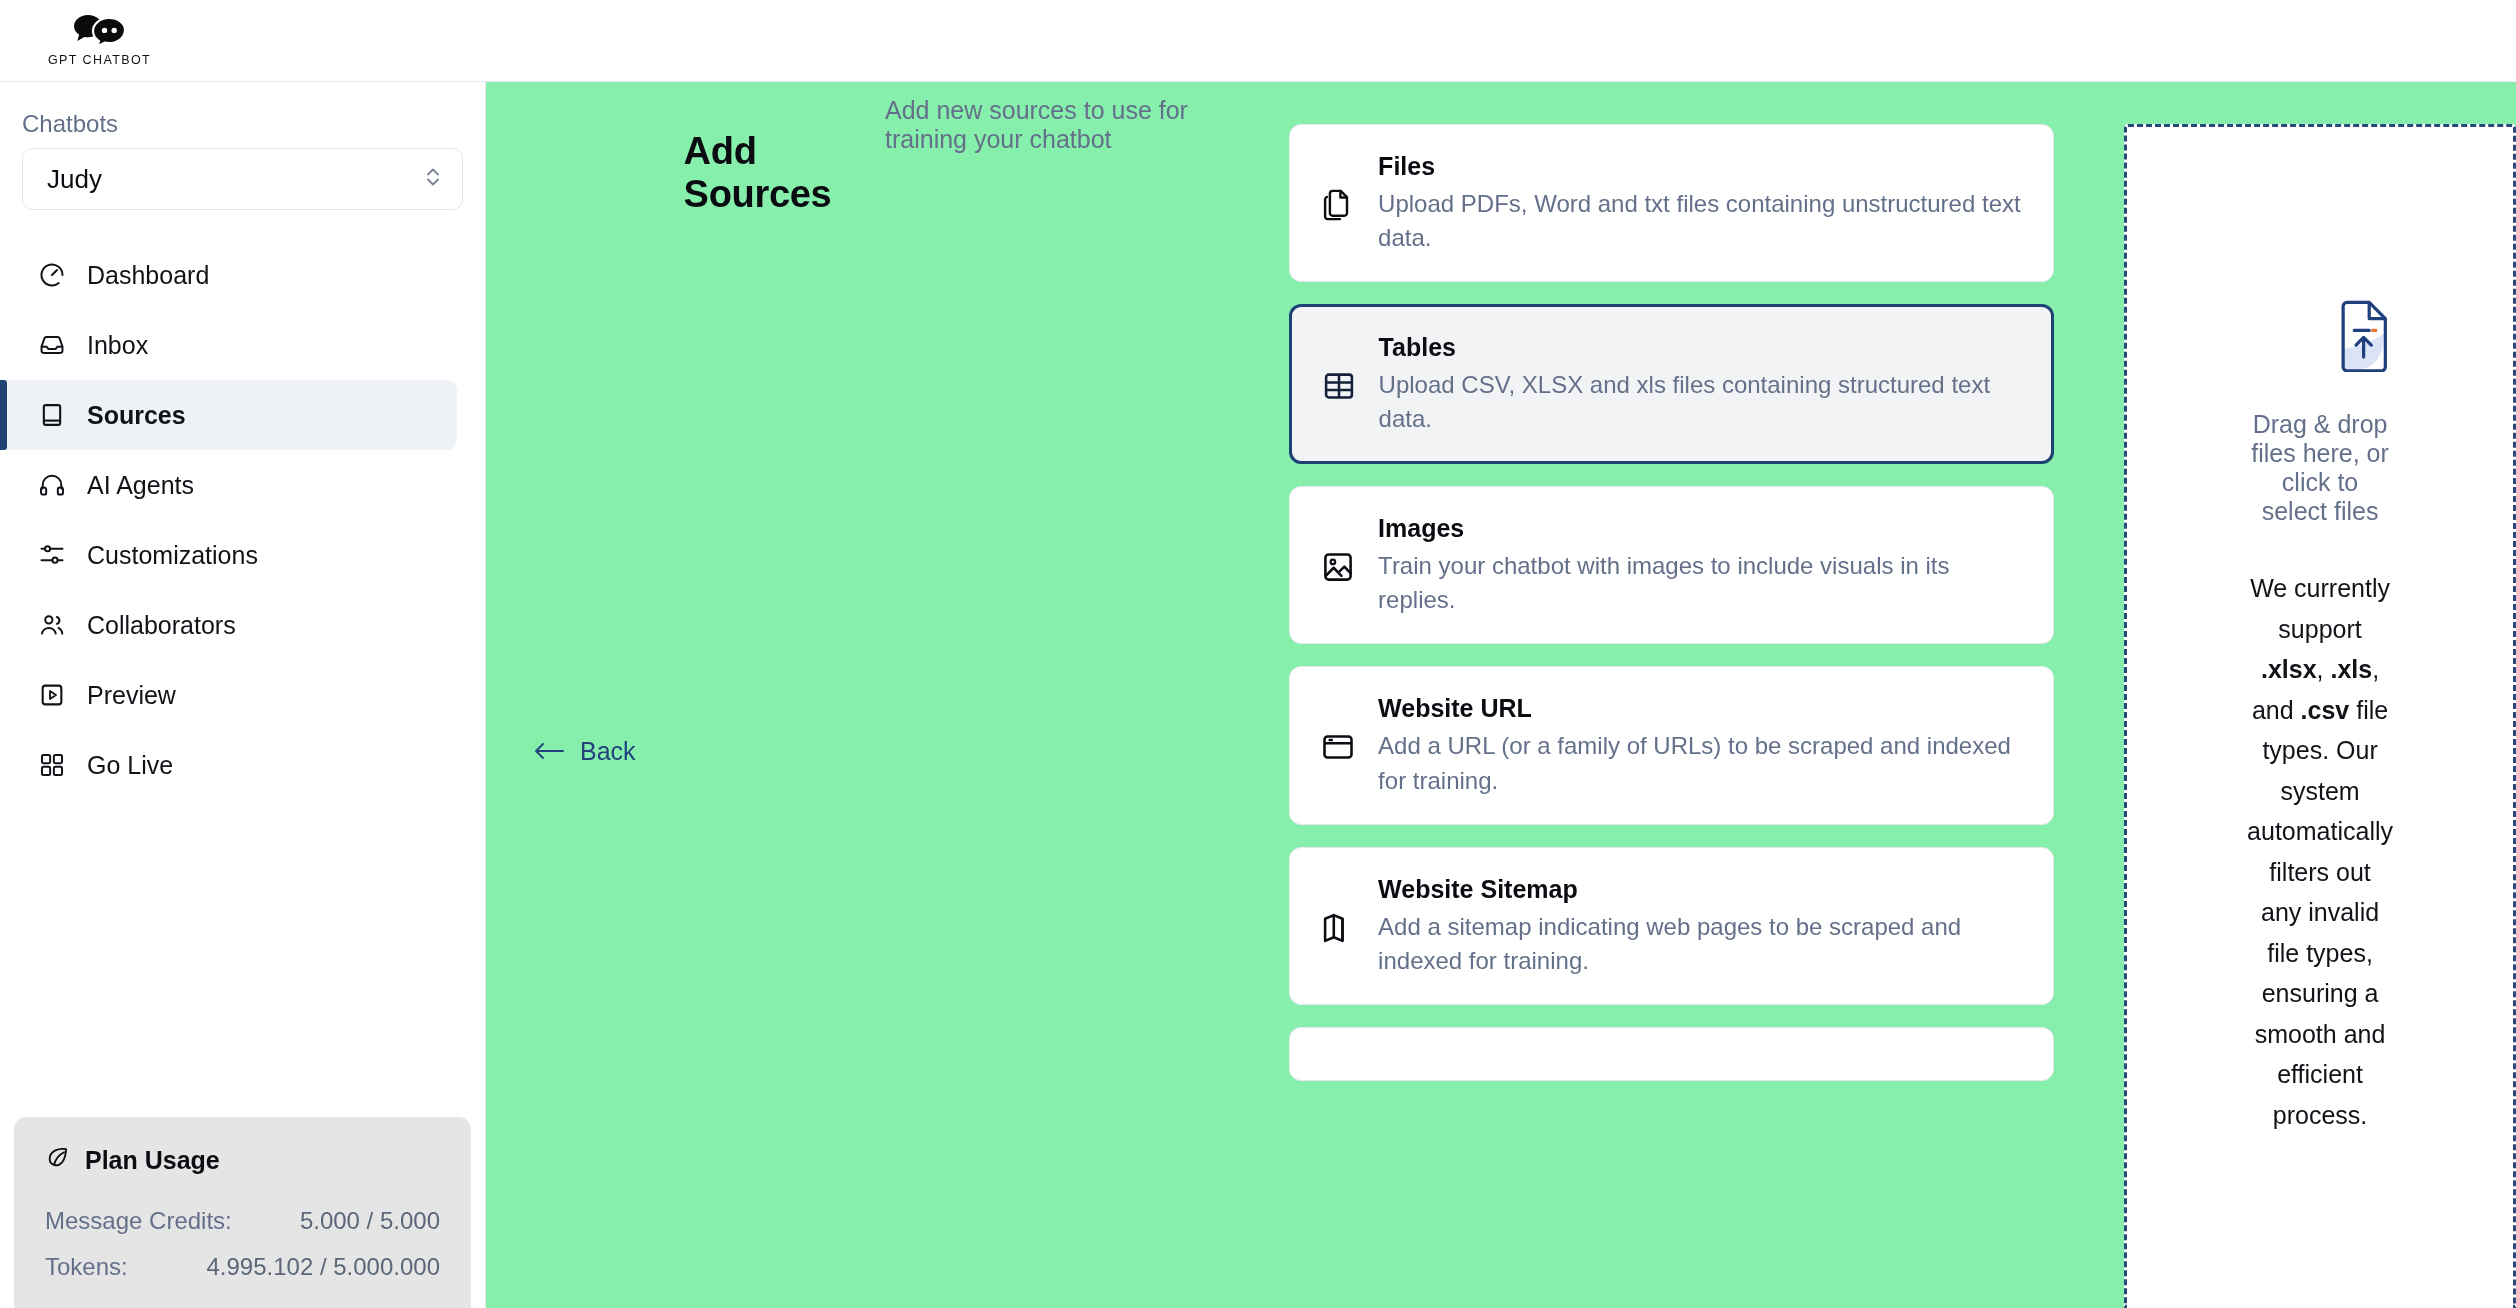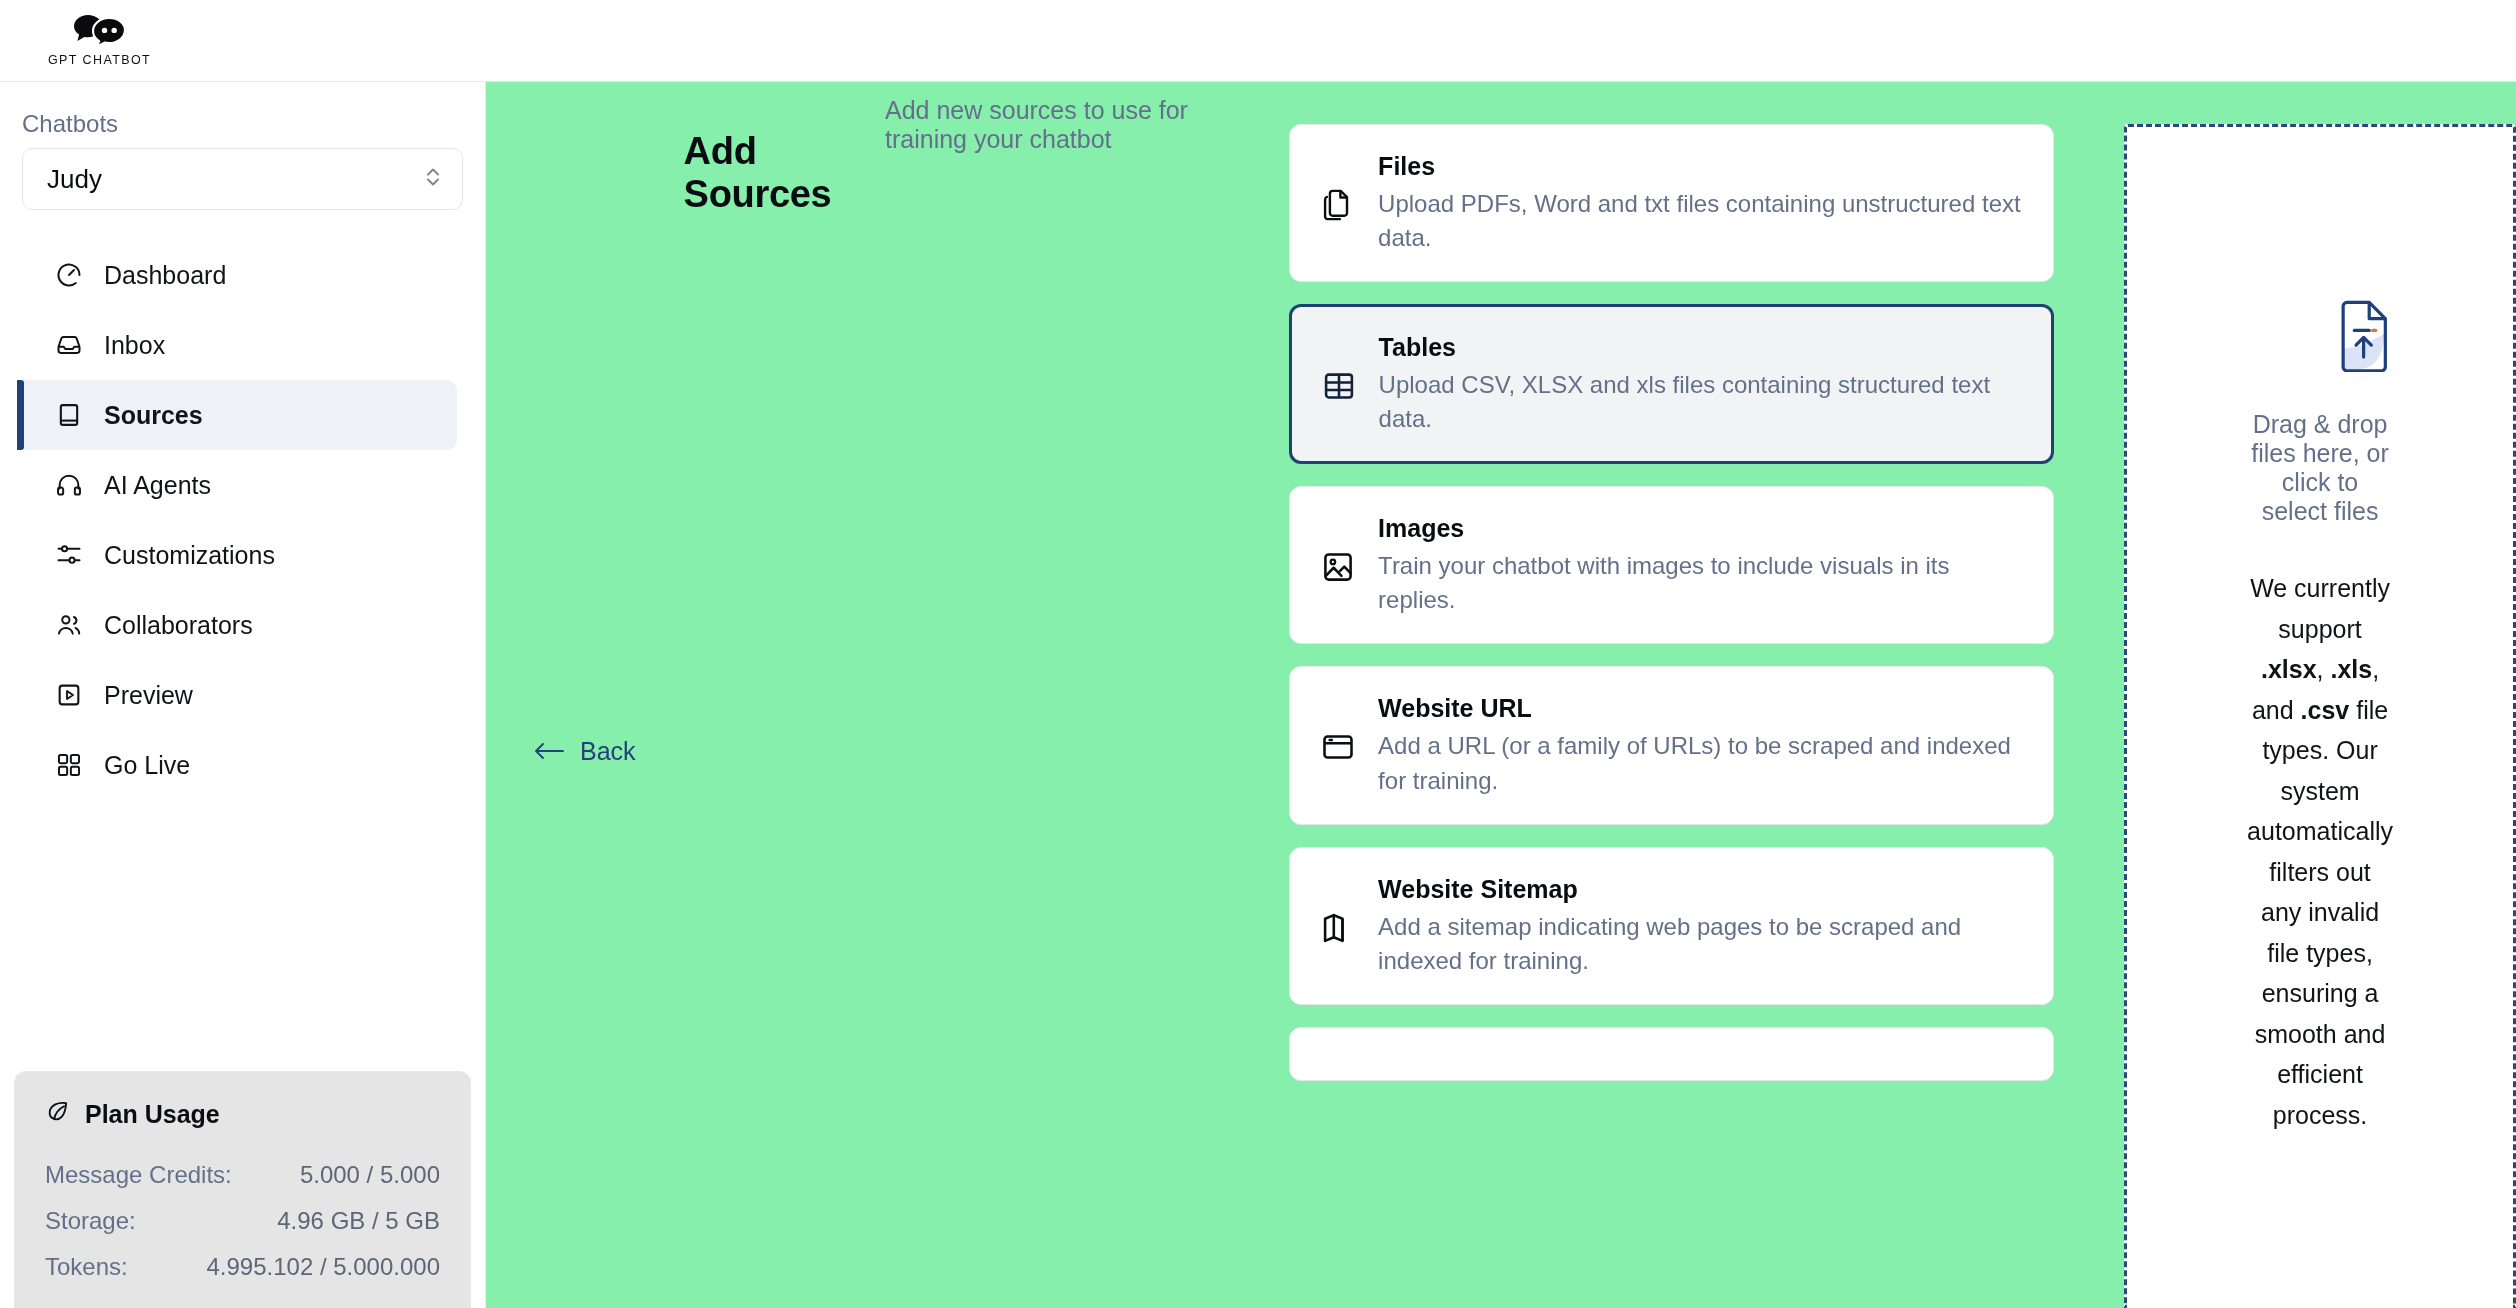--- a/index.html
+++ b/index.html
@@ -67,21 +67,21 @@
   .bot-select-value { font-size: 26px; color: #0b0d12; }
   .chev-updown { display: block; }
 
   .nav { margin-top: 30px; display: flex; flex-direction: column; }
   .nav-item {
     height: 70px;
     display: flex;
     align-items: center;
     gap: 21px;
     padding-left: 38px;
-    margin: 0 28px 0 17px;
+    margin: 0 28px 0 0;
     border-radius: 0 10px 10px 0;
     color: #111318;
     font-size: 25px;
     position: relative;
   }
   .nav-item .ico { width: 28px; height: 28px; flex: 0 0 28px; display: block; }
   .nav-item.active {
     background: #eef2f7;
     font-weight: 700;
   }
@@ -331,24 +331,20 @@
             </svg>
           </span>
           <span>Plan Usage</span>
         </div>
 
         <div class="plan-row">
           <span>Message Credits:</span>
           <span class="v">5.000 / 5.000</span>
         </div>
         <div class="plan-row">
-          <span>Storage:</span>
-          <span class="v">4.96 GB / 5 GB</span>
-        </div>
-        <div class="plan-row">
           <span>Tokens:</span>
           <span class="v">4.995.102 / 5.000.000</span>
         </div>
       </section>
 
     </aside>
 
     <main class="main">
 
       <a class="back-link">

